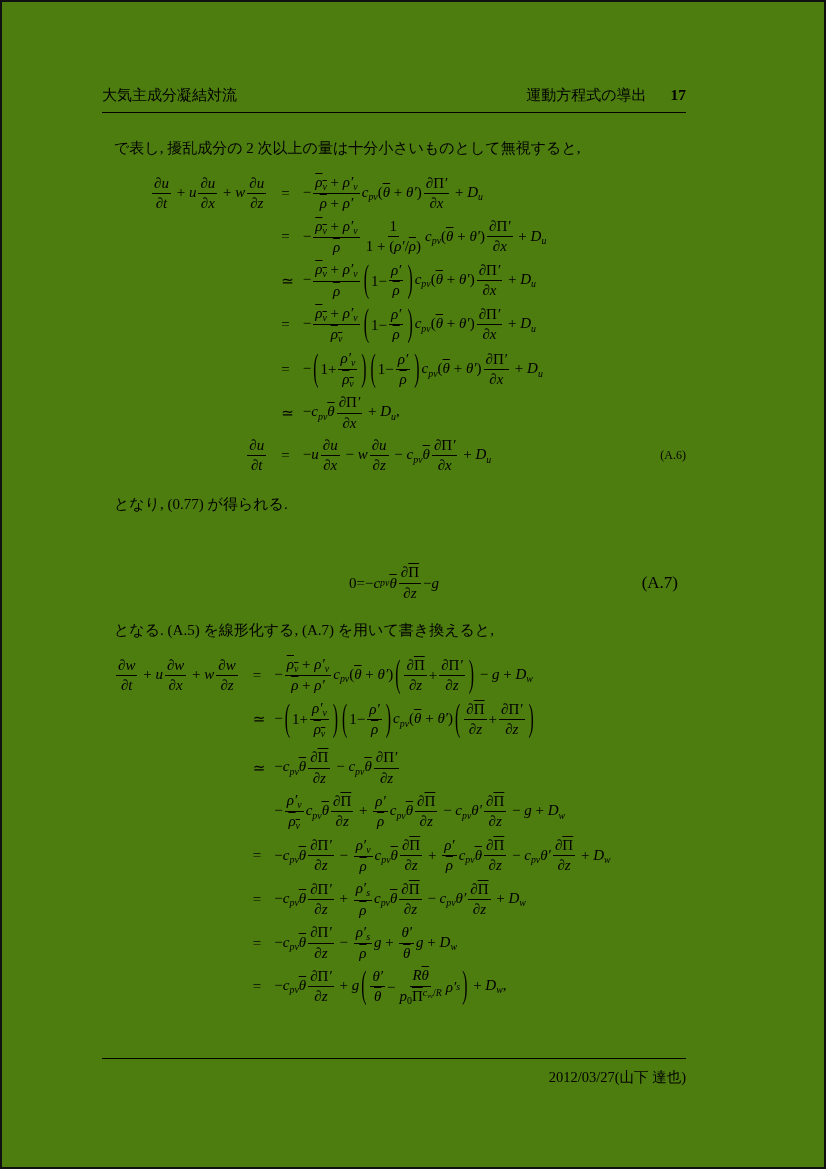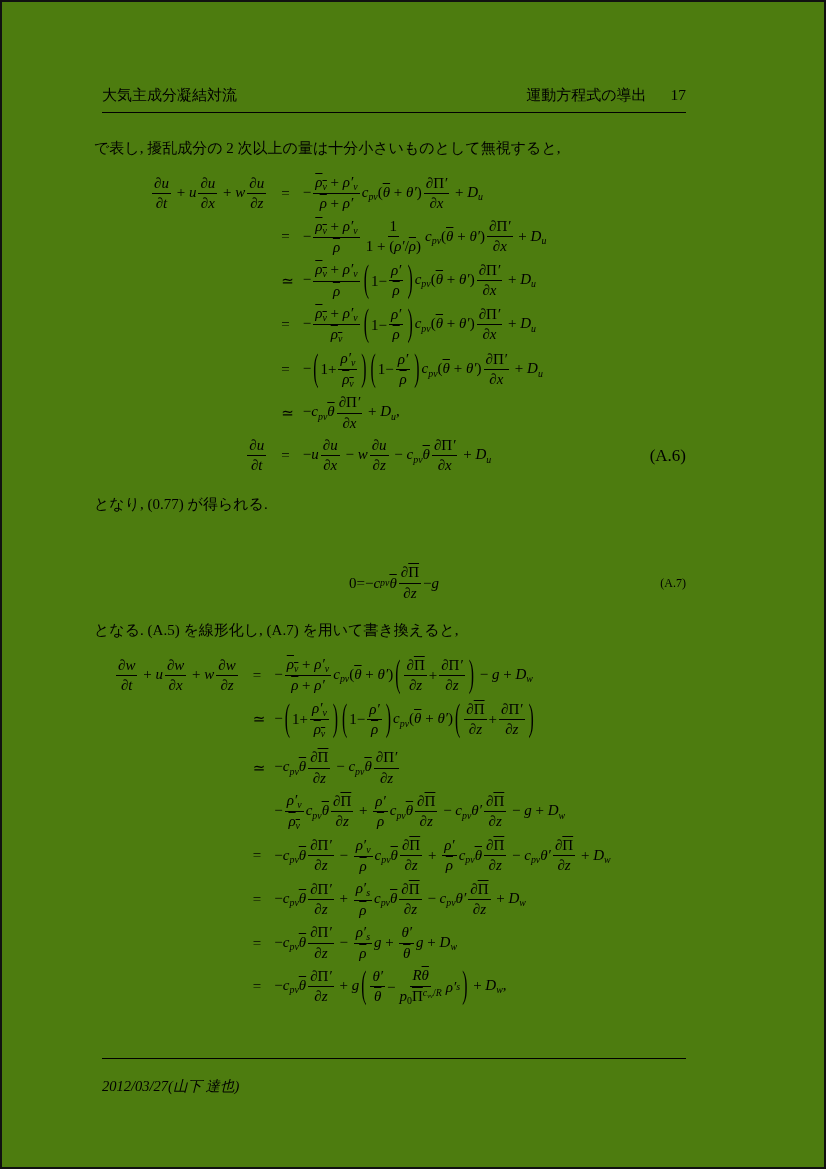--- a/index.html
+++ b/index.html
@@ -14,42 +14,42 @@
     overflow:hidden;
   }
   
   .header{
     position:absolute;top:84px;left:100px;width:584px;
     display:flex;justify-content:space-between;align-items:baseline;
     border-bottom:1px solid #000;padding-bottom:7px;
     font-size:15px;
   }
   .hr-right{display:inline-flex;align-items:flex-start;}
-  .pageno{font-weight:normal;margin-left:24px;font-size:15.5px;}
+  .pageno{font-weight:bold;margin-left:24px;font-size:15.5px;}
   .footer{
     position:absolute;top:1056px;left:100px;width:584px;
-    border-top:1px solid #000;padding-top:18px;
-    text-align:left;font-size:14.5px;font-style:italic;
+    border-top:1px solid #000;padding-top:9px;
+    text-align:right;font-size:14.5px;
   }
   
   .para{
-    position:absolute;left:92px;width:600px;margin:0;
+    position:absolute;left:112px;width:600px;margin:0;
     font-size:15px;line-height:1.45;white-space:nowrap;font-family:Liberation Serif, serif;
   }
   
   .eqs{
     position:absolute;
     display:table;border-collapse:separate;border-spacing:0 5px;
   }
   .eqr{display:table-row;}
   .eqr>span{display:table-cell;vertical-align:middle;}
   .c-lhs{text-align:right;padding-right:4px;white-space:nowrap;}
   .c-rel{padding:0 9px;font-style:normal;font-size:15px;white-space:nowrap;}
   .c-rhs{width:100%;white-space:nowrap;}
-  .c-tag{text-align:right;white-space:nowrap;font-size:17px;padding-left:6px;}
+  .c-tag{text-align:right;white-space:nowrap;font-size:12px;padding-left:6px;}
   .math{font-size:15px;font-style:italic;line-height:1.2;}
   .math .up{font-style:normal;}
   .math sub,.math sup{font-size:0.66em;line-height:1;}
   .math sub{vertical-align:-0.35em;letter-spacing:0;}
   .math sup{vertical-align:0.5em;}
   .fr{
     display:inline-flex;flex-direction:column;align-items:center;
     vertical-align:middle;margin:0 2px;line-height:1.15;text-align:center;
   }
   .fr .nu{display:block;border-bottom:1px solid #000;padding:0 2px 1px;}
@@ -63,22 +63,22 @@
   .bg .bc{display:inline-flex;align-items:center;}
   
   .ceq{
     position:absolute;left:100px;width:584px;height:46px;
   }
   .ceq .cmath{
     position:absolute;left:0;right:0;top:0;bottom:0;
     display:flex;align-items:center;justify-content:center;
   }
   .ceq .ctag{
-    position:absolute;right:0;top:0;bottom:0;
-    display:flex;align-items:center;font-size:12px;
+    position:absolute;right:8px;top:0;bottom:0;
+    display:flex;align-items:center;font-size:17px;
   }
 </style>
 </head>
 <body>
 
 <div class="page">
 
   <div class="header">
     <span>大気主成分凝結対流</span>
     <span class="hr-right">
@@ -235,21 +235,21 @@
   <p class="para" style="top:492px">となり, (0.77) が得られる.</p>
 
   <div class="ceq" style="top:558px">
     <span class="cmath math" id="a7-math"><span class="up">0</span> <span class="up">=</span> <span class="up">−</span>c<sub>pv</sub><span class="ov">θ</span><span class="fr">
           <span class="nu">∂<span class="ov"><span class="up">Π</span></span></span>
           <span class="de">∂z</span>
         </span> <span class="up">−</span> g</span>
     <span class="ctag">(A.7)</span>
   </div>
 
-  <p class="para" style="top:618px">となる. (A.5) を線形化し, (A.7) を用いて書き換えると,</p>
+  <p class="para" style="top:618px">となる. (A.5) を線形化する, (A.7) を用いて書き換えると,</p>
 
   <div class="eqs" id="block-w" style="top:649px;left:112px;width:572px;">
       <div class="eqr">
         <span class="c-lhs math"><span class="fr">
             <span class="nu">∂w</span>
             <span class="de">∂t</span>
           </span> <span class="up">+</span> u<span class="fr">
             <span class="nu">∂w</span>
             <span class="de">∂x</span>
           </span> <span class="up">+</span> w<span class="fr">

